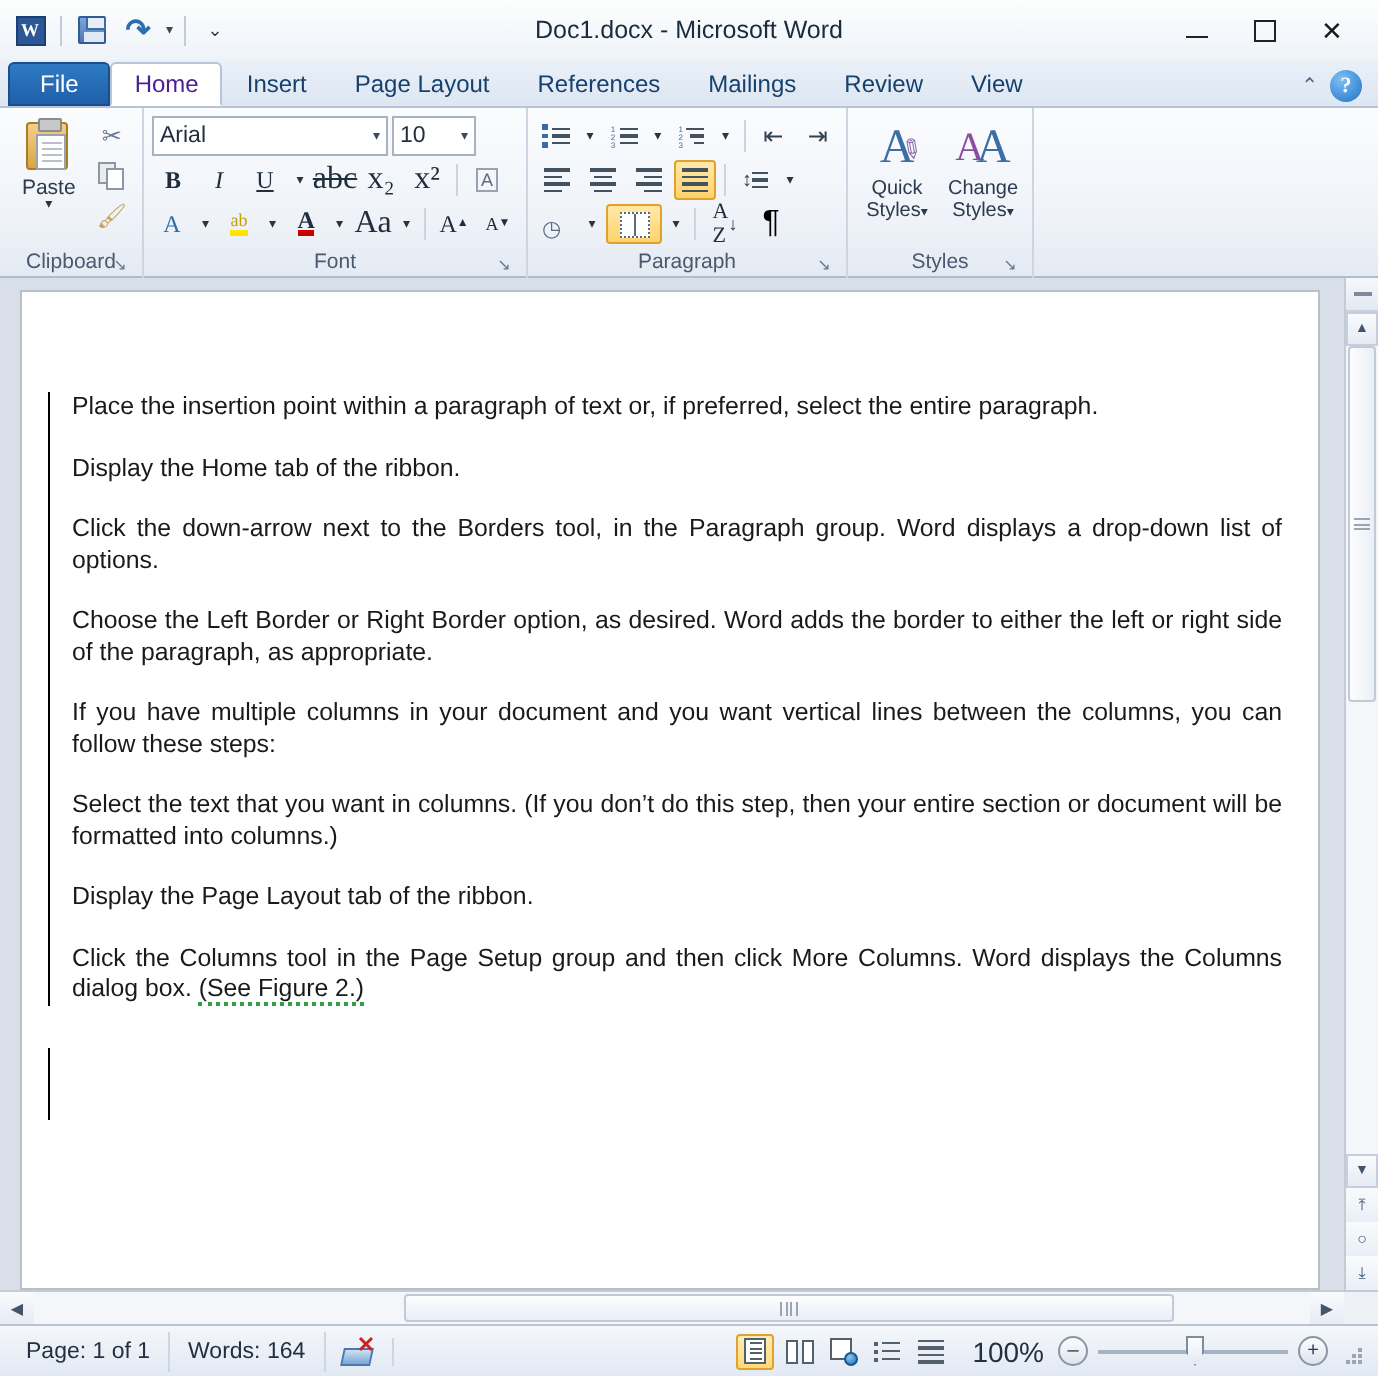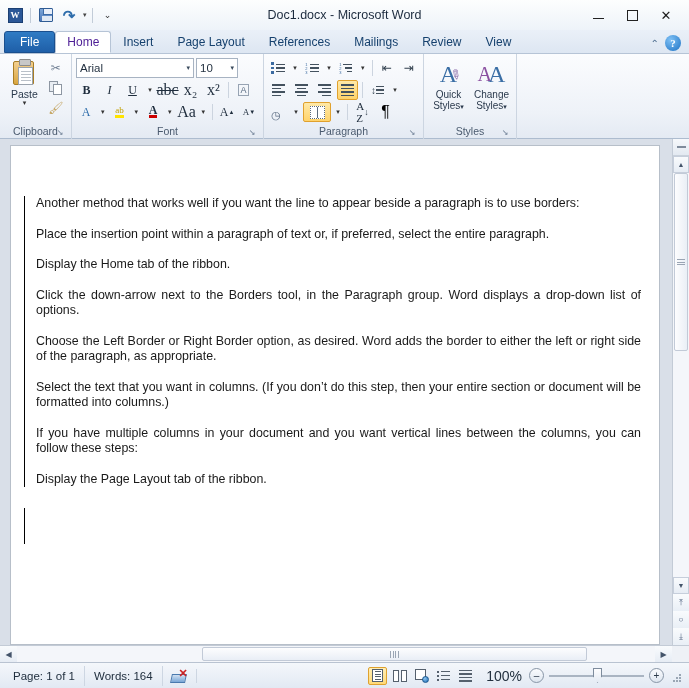--- a/index.html
+++ b/index.html
@@ -743,28 +743,28 @@
       </div>
     </div>
 
   </div>
 
   <div class="docarea">
     <div class="doc-scroll-region">
       <div class="page">
         <div class="page-inner">
           <div class="bordered-block">
-            <p class="para">Another method that works well if you want the line to appear beside a paragraph is to use borders:</p>
             <p class="para">Place the insertion point within a paragraph of text or, if preferred, select the entire paragraph.</p>
             <p class="para">Display the Home tab of the ribbon.</p>
             <p class="para">Click the down-arrow next to the Borders tool, in the Paragraph group. Word displays a drop-down list of options.</p>
             <p class="para">Choose the Left Border or Right Border option, as desired. Word adds the border to either the left or right side of the paragraph, as appropriate.</p>
+            <p class="para">If you have multiple columns in your document and you want vertical lines between the columns, you can follow these steps:</p>
             <p class="para">Select the text that you want in columns. (If you don’t do this step, then your entire section or document will be formatted into columns.)</p>
-            <p class="para">If you have multiple columns in your document and you want vertical lines between the columns, you can follow these steps:</p>
             <p class="para">Display the Page Layout tab of the ribbon.</p>
+            <p class="para"><span>Click the Columns tool in the Page Setup group and then click More Columns. Word displays the Columns dialog box. </span><span class="grammar">(See Figure 2.)</span></p>
           </div>
           <div class="empty-bordered"></div>
         </div>
       </div>
     </div>
 
     <div class="vscroll">
       <div class="split-handle">
           <span class="bar"></span>
         </div>

